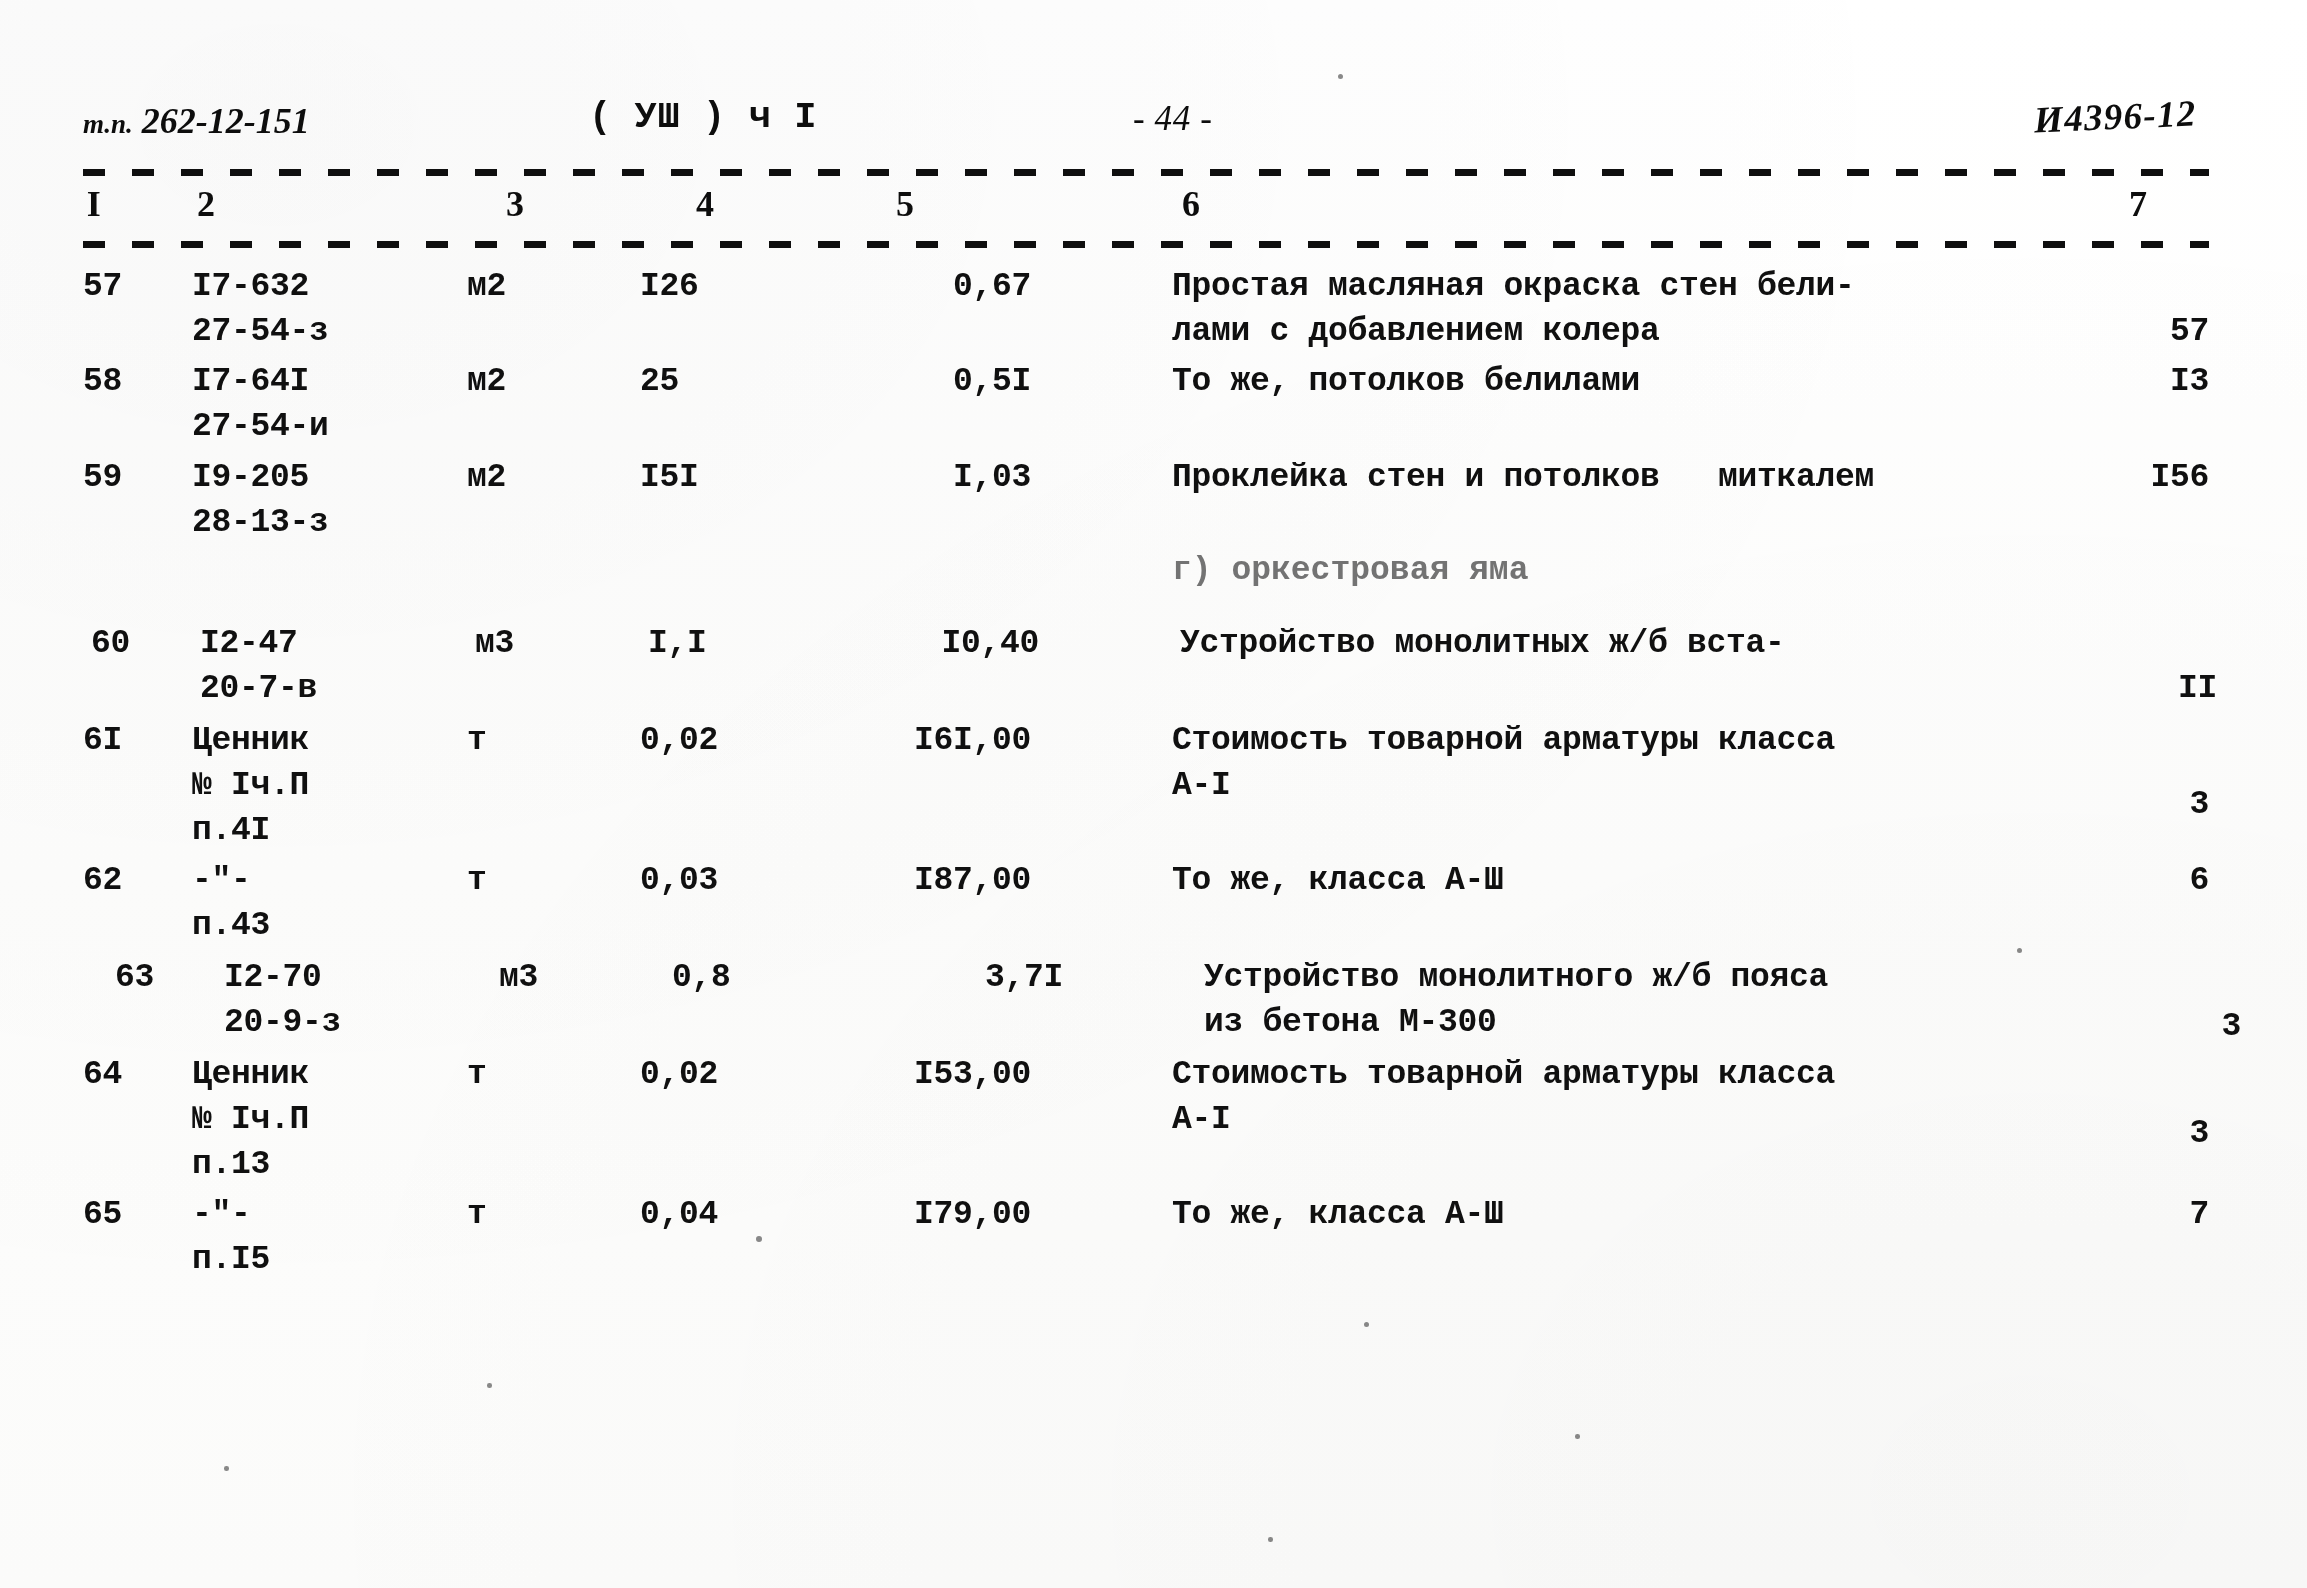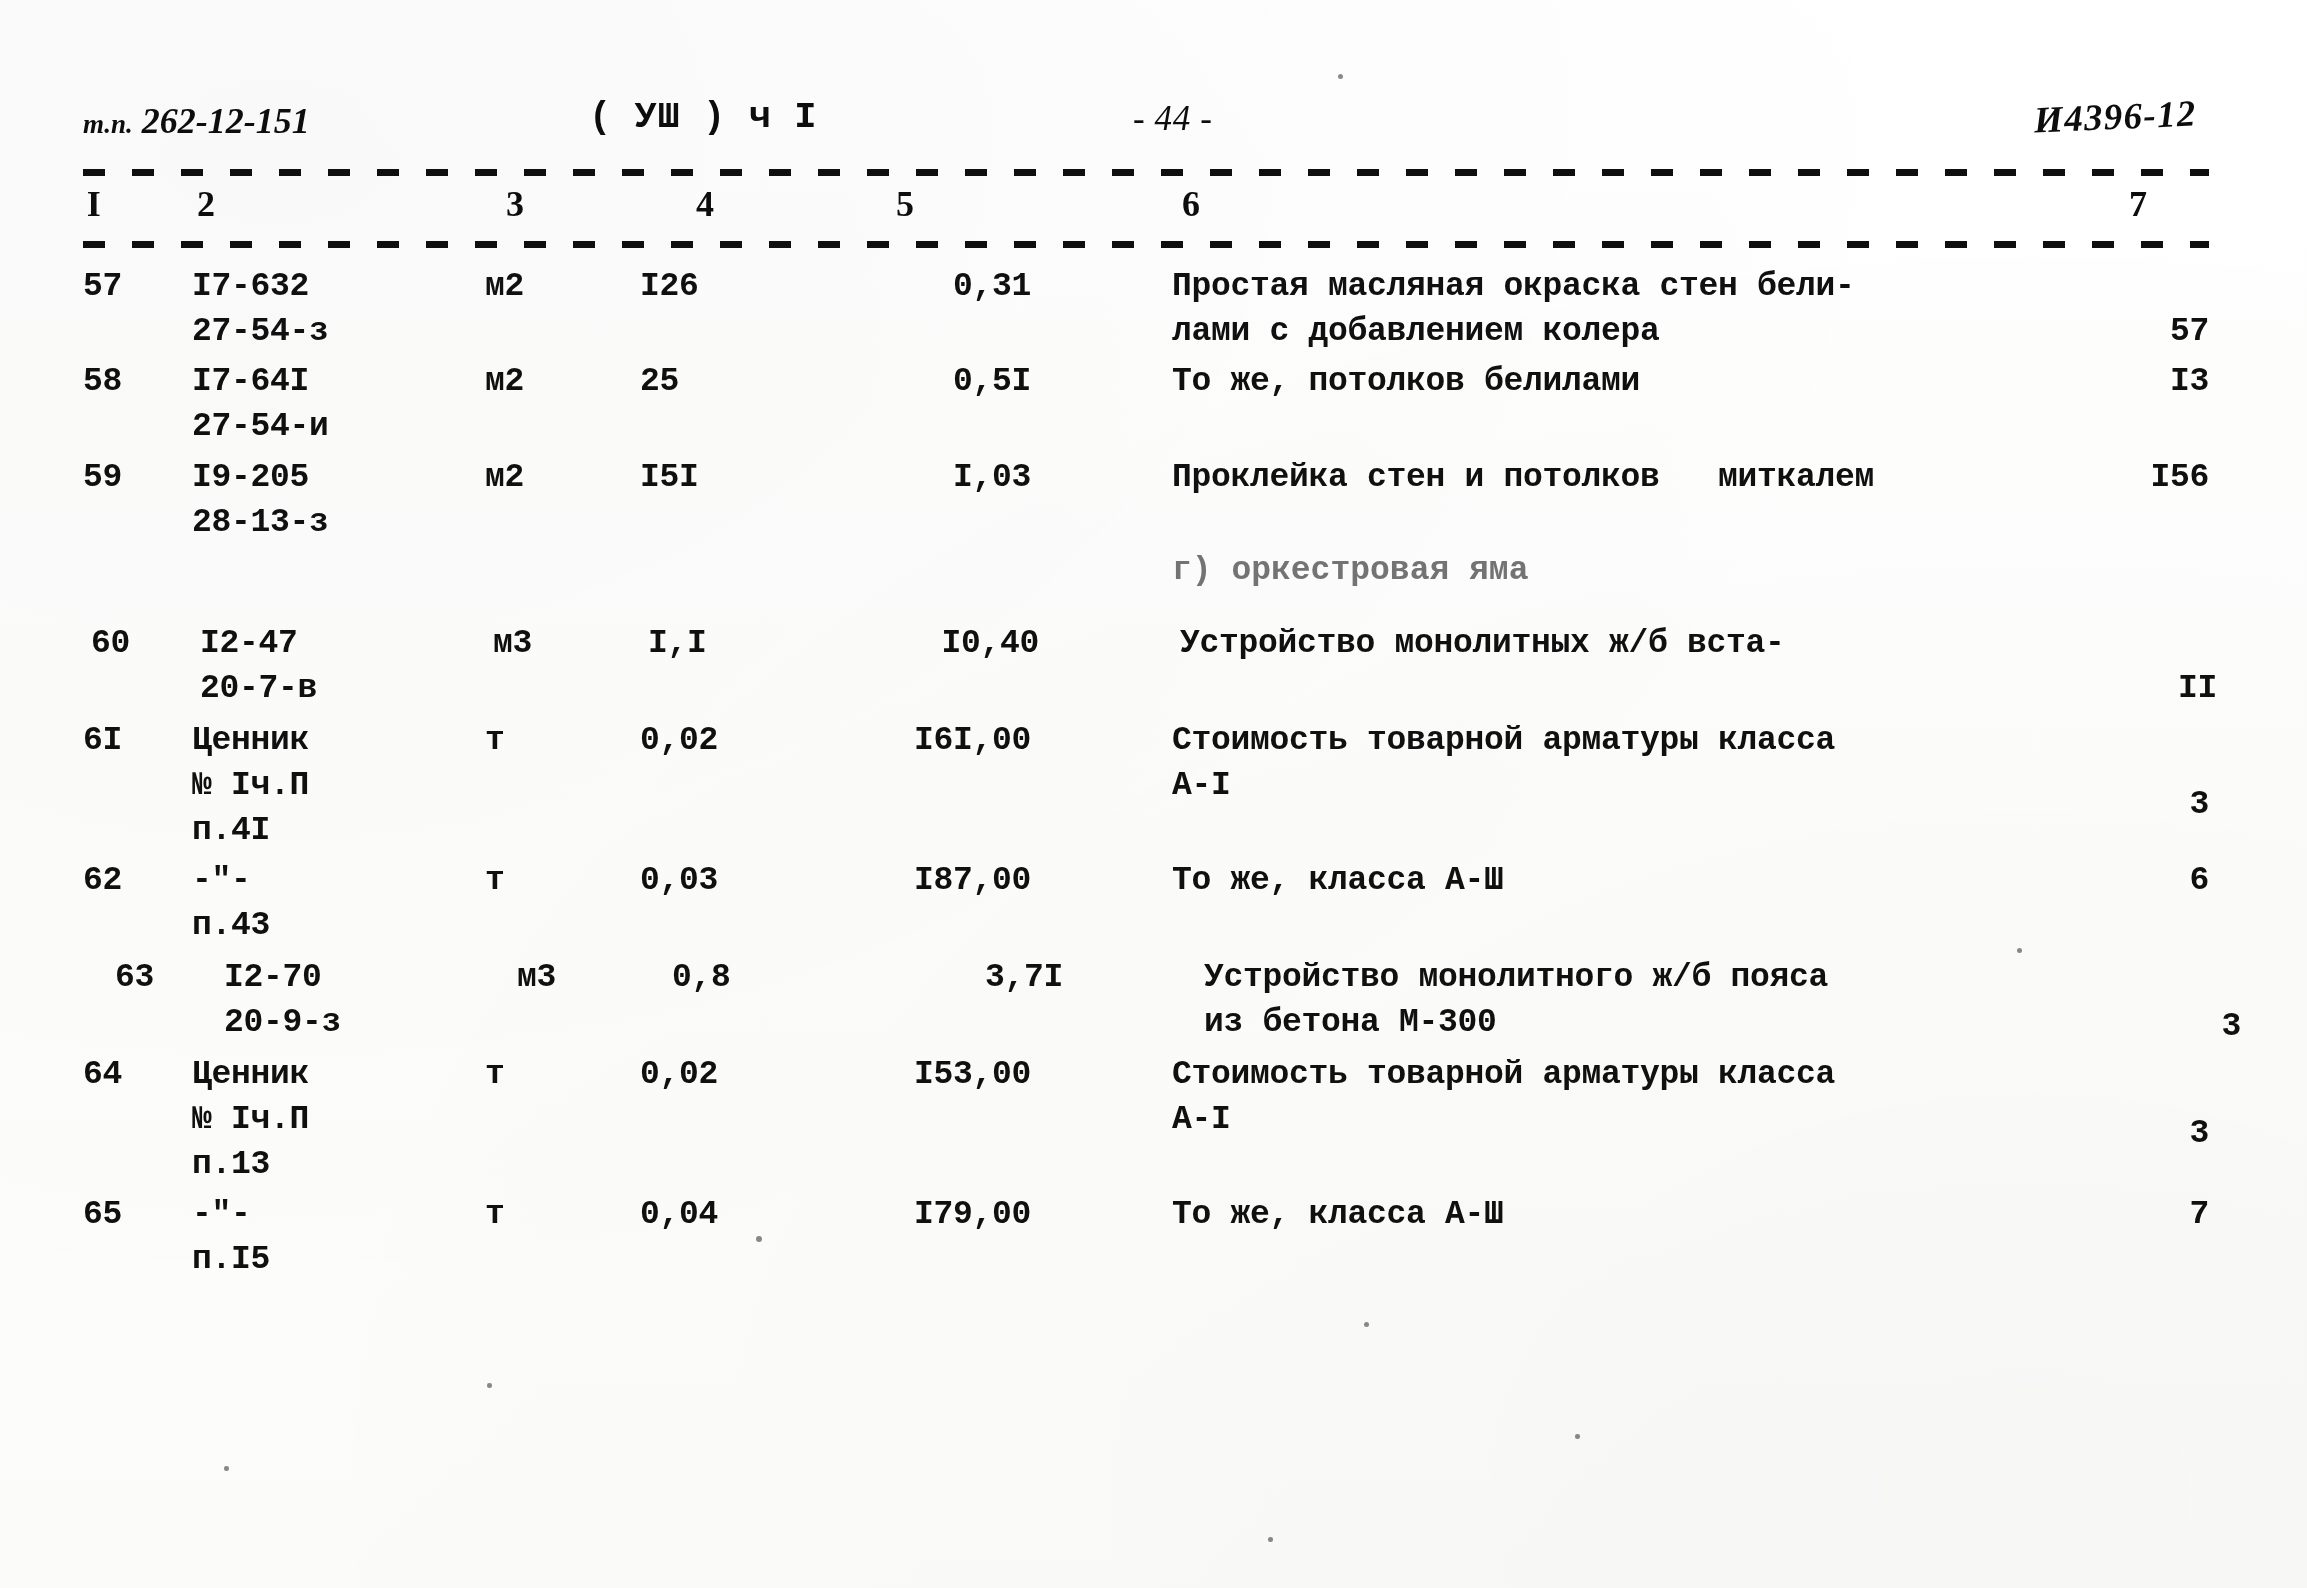--- a/index.html
+++ b/index.html
@@ -133,21 +133,21 @@
     color: #101010;
     font-family: "Liberation Mono", "DejaVu Sans Mono", monospace;
     font-weight: 700;
     font-size: 33px;
     line-height: 45px;
     white-space: pre;
     letter-spacing: -0.3px;
   }
   .c-num    { left: 0px;    width: 77px; text-align: left; }
   .c-code   { left: 109px;  width: 224px; text-align: left; }
-  .c-unit   { left: 402px;  width: 109px; text-align: left; }
+  .c-unit   { left: 384px;  width: 109px; text-align: left; }
   .c-qty    { left: 557px;  width: 147px; }
   .c-price  { left: 762px; width: 186px; text-align: right; }
   .c-desc   { left: 1089px; width: 909px; text-align: left; }
   .c-total  { left: 2011px; width: 115px; text-align: right; }
 
   .desc-line2 { display: block; }
 
   
   .section-row {
     position: relative;
@@ -211,21 +211,21 @@
 
     <div class="dash-rule"></div>
 
     <div class="tbody">
 
       <div class="row" style="height:95px;">
         <div class="cell c-num">57</div>
         <div class="cell c-code"><span>I7-632</span><span class="desc-line2">27-54-з</span></div>
         <div class="cell c-unit">м2</div>
         <div class="cell c-qty">I26</div>
-        <div class="cell c-price">0,31</div>
+        <div class="cell c-price">0,67</div>
         <div class="cell c-desc"><span>Простая масляная окраска стен бели-</span><span class="desc-line2">лами с добавлением колера</span></div>
         <div class="cell c-total" style="top:45px;">57</div>
       </div>
 
       <div class="row" style="height:96px;">
         <div class="cell c-num">58</div>
         <div class="cell c-code"><span>I7-64I</span><span class="desc-line2">27-54-и</span></div>
         <div class="cell c-unit">м2</div>
         <div class="cell c-qty">25</div>
         <div class="cell c-price">0,5I</div>

